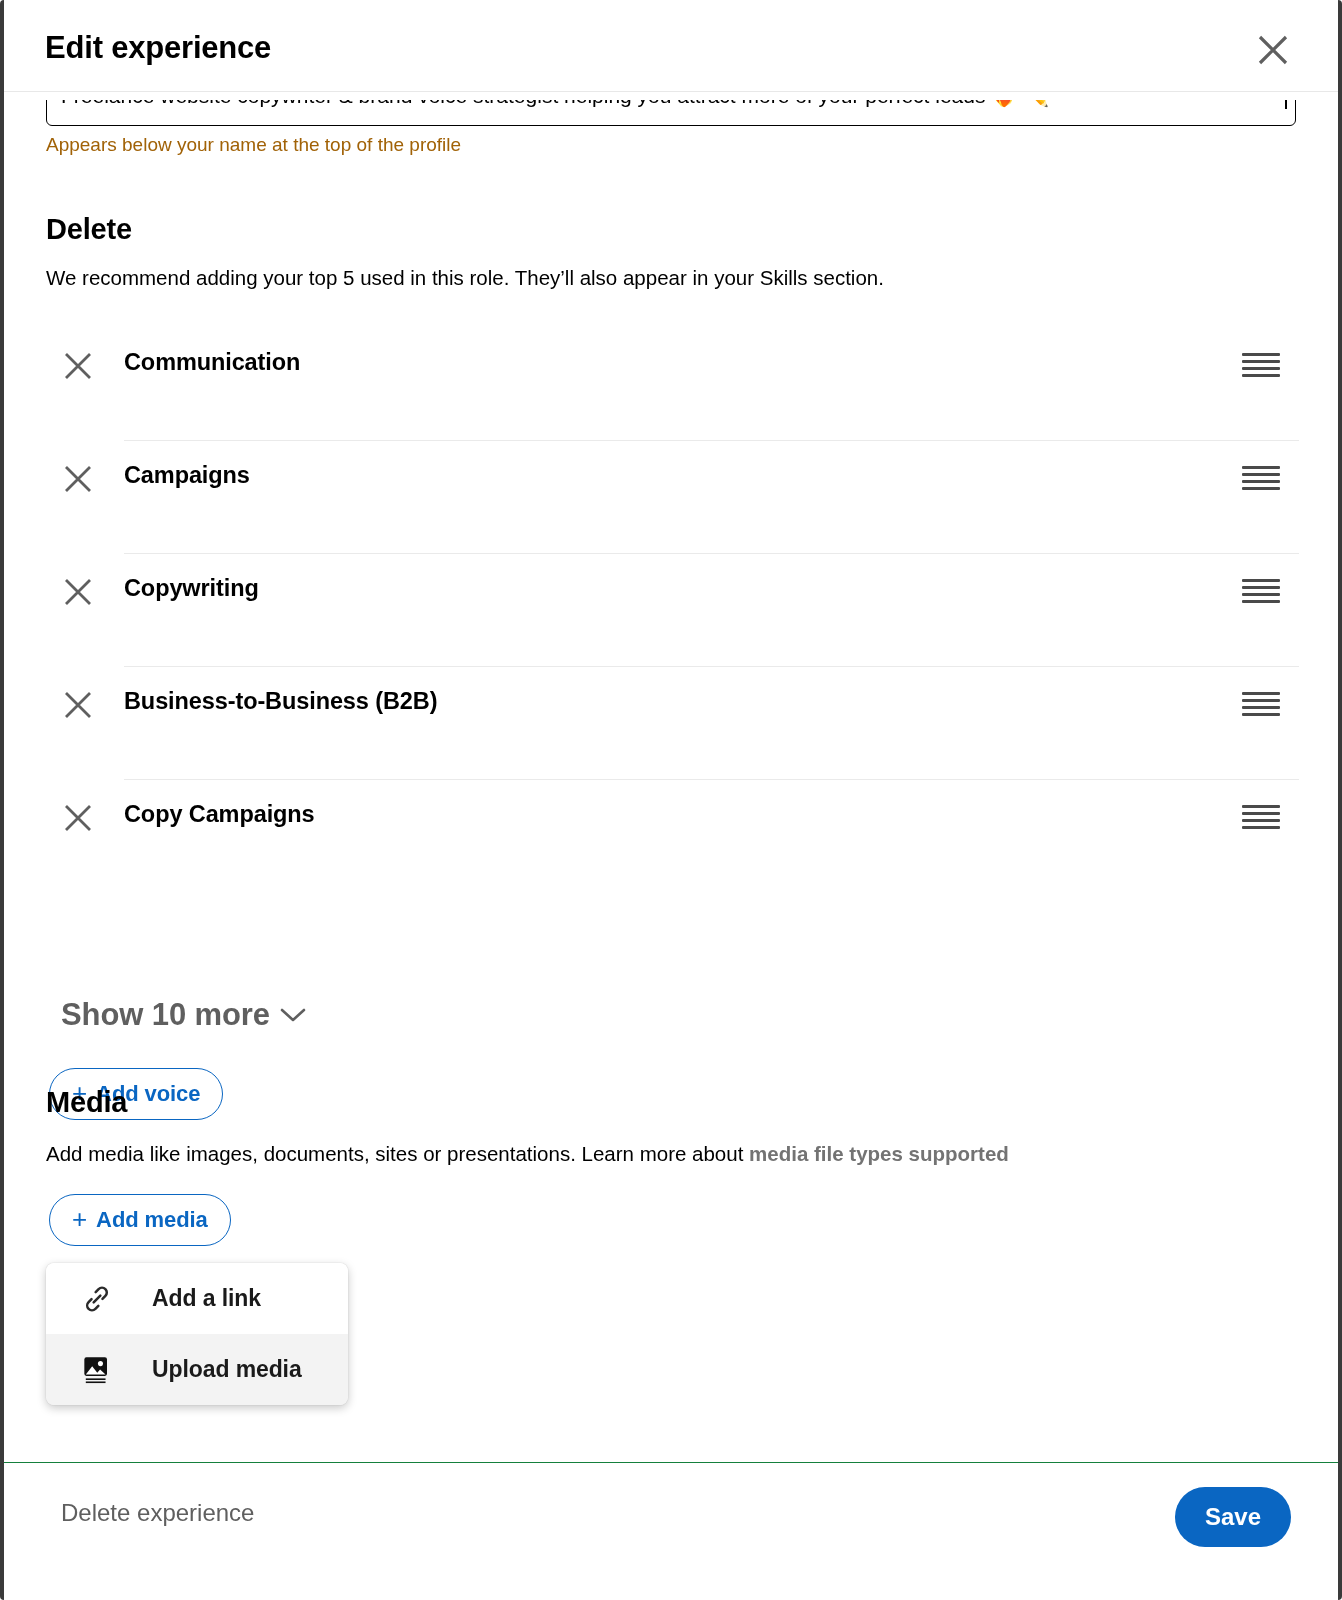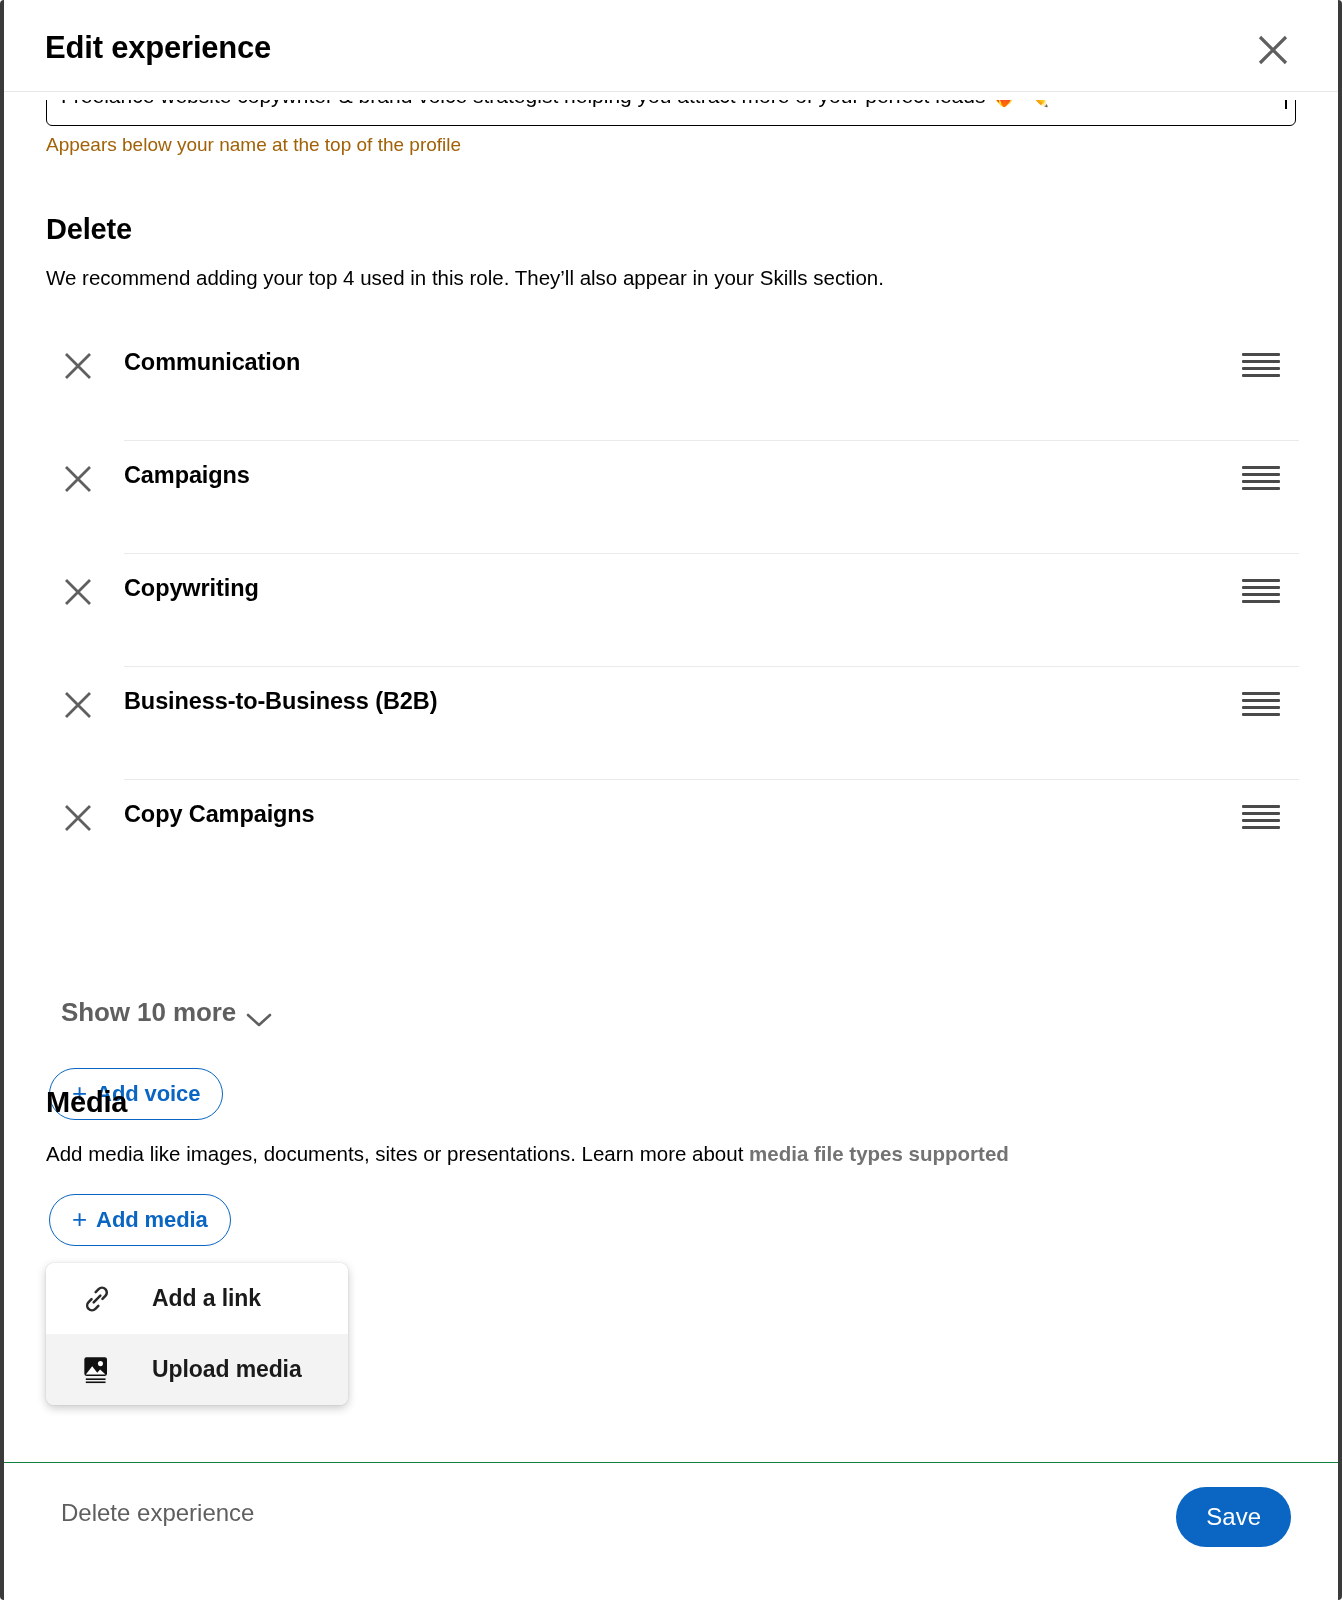--- a/index.html
+++ b/index.html
@@ -184,27 +184,27 @@
     border-radius: 1px;
   }
   .drag-handle span:last-child { margin-bottom: 0; }
 
   
   .show-more {
     position: absolute;
     left: 57px;
     top: 897px;
     display: flex;
-    align-items: flex-end;
+    align-items: center;
     gap: 10px;
     background: none;
     border: none;
     padding: 0;
     cursor: pointer;
-    font-size: 26px;
+    font-size: 31px;
     font-weight: bold;
     color: #5f5f5f;
     letter-spacing: -0.1px;
     font-family: "Liberation Sans", sans-serif;
   }
   .show-more svg { display: block; }
 
   
   .pill-btn {
     position: absolute;
@@ -292,21 +292,21 @@
     right: 47px;
     top: 24px;
     height: 60px;
     min-width: 112px;
     padding: 0 30px;
     border: none;
     border-radius: 30px;
     background: #0a66c2;
     color: #ffffff;
     font-size: 24px;
-    font-weight: normal;
+    font-weight: bold;
     cursor: pointer;
     font-family: "Liberation Sans", sans-serif;
   }
 </style>
 </head>
 <body>
 
 <div id="page">
 
   <div class="modal-edge-left"></div>
@@ -323,21 +323,21 @@
 
   <div class="body">
 
     <div class="headline-field">
       <div class="headline-value">Freelance website copywriter &amp; brand voice strategist helping you attract more of your perfect leads ❤️‍🔥 ✏️</div>
       <div class="caret"></div>
     </div>
     <div class="headline-hint">Appears below your name at the top of the profile</div>
 
     <div class="section-title" style="left:42px; top:113px;">Delete</div>
-    <div class="section-sub" style="left:42px; top:166px;">We recommend adding your top 4 used in this role. They’ll also appear in your Skills section.</div>
+    <div class="section-sub" style="left:42px; top:166px;">We recommend adding your top 5 used in this role. They’ll also appear in your Skills section.</div>
 
     <div class="skills-list">
 
       <div class="skill-row">
         <button class="remove-skill">
           <svg width="32" height="32" viewBox="0 0 32 32">
             <path d="M4 4 L28 28 M28 4 L4 28" stroke="#5f5f5f" stroke-width="2.8" fill="none"></path>
           </svg>
         </button>
         <div class="skill-name">Communication</div>

